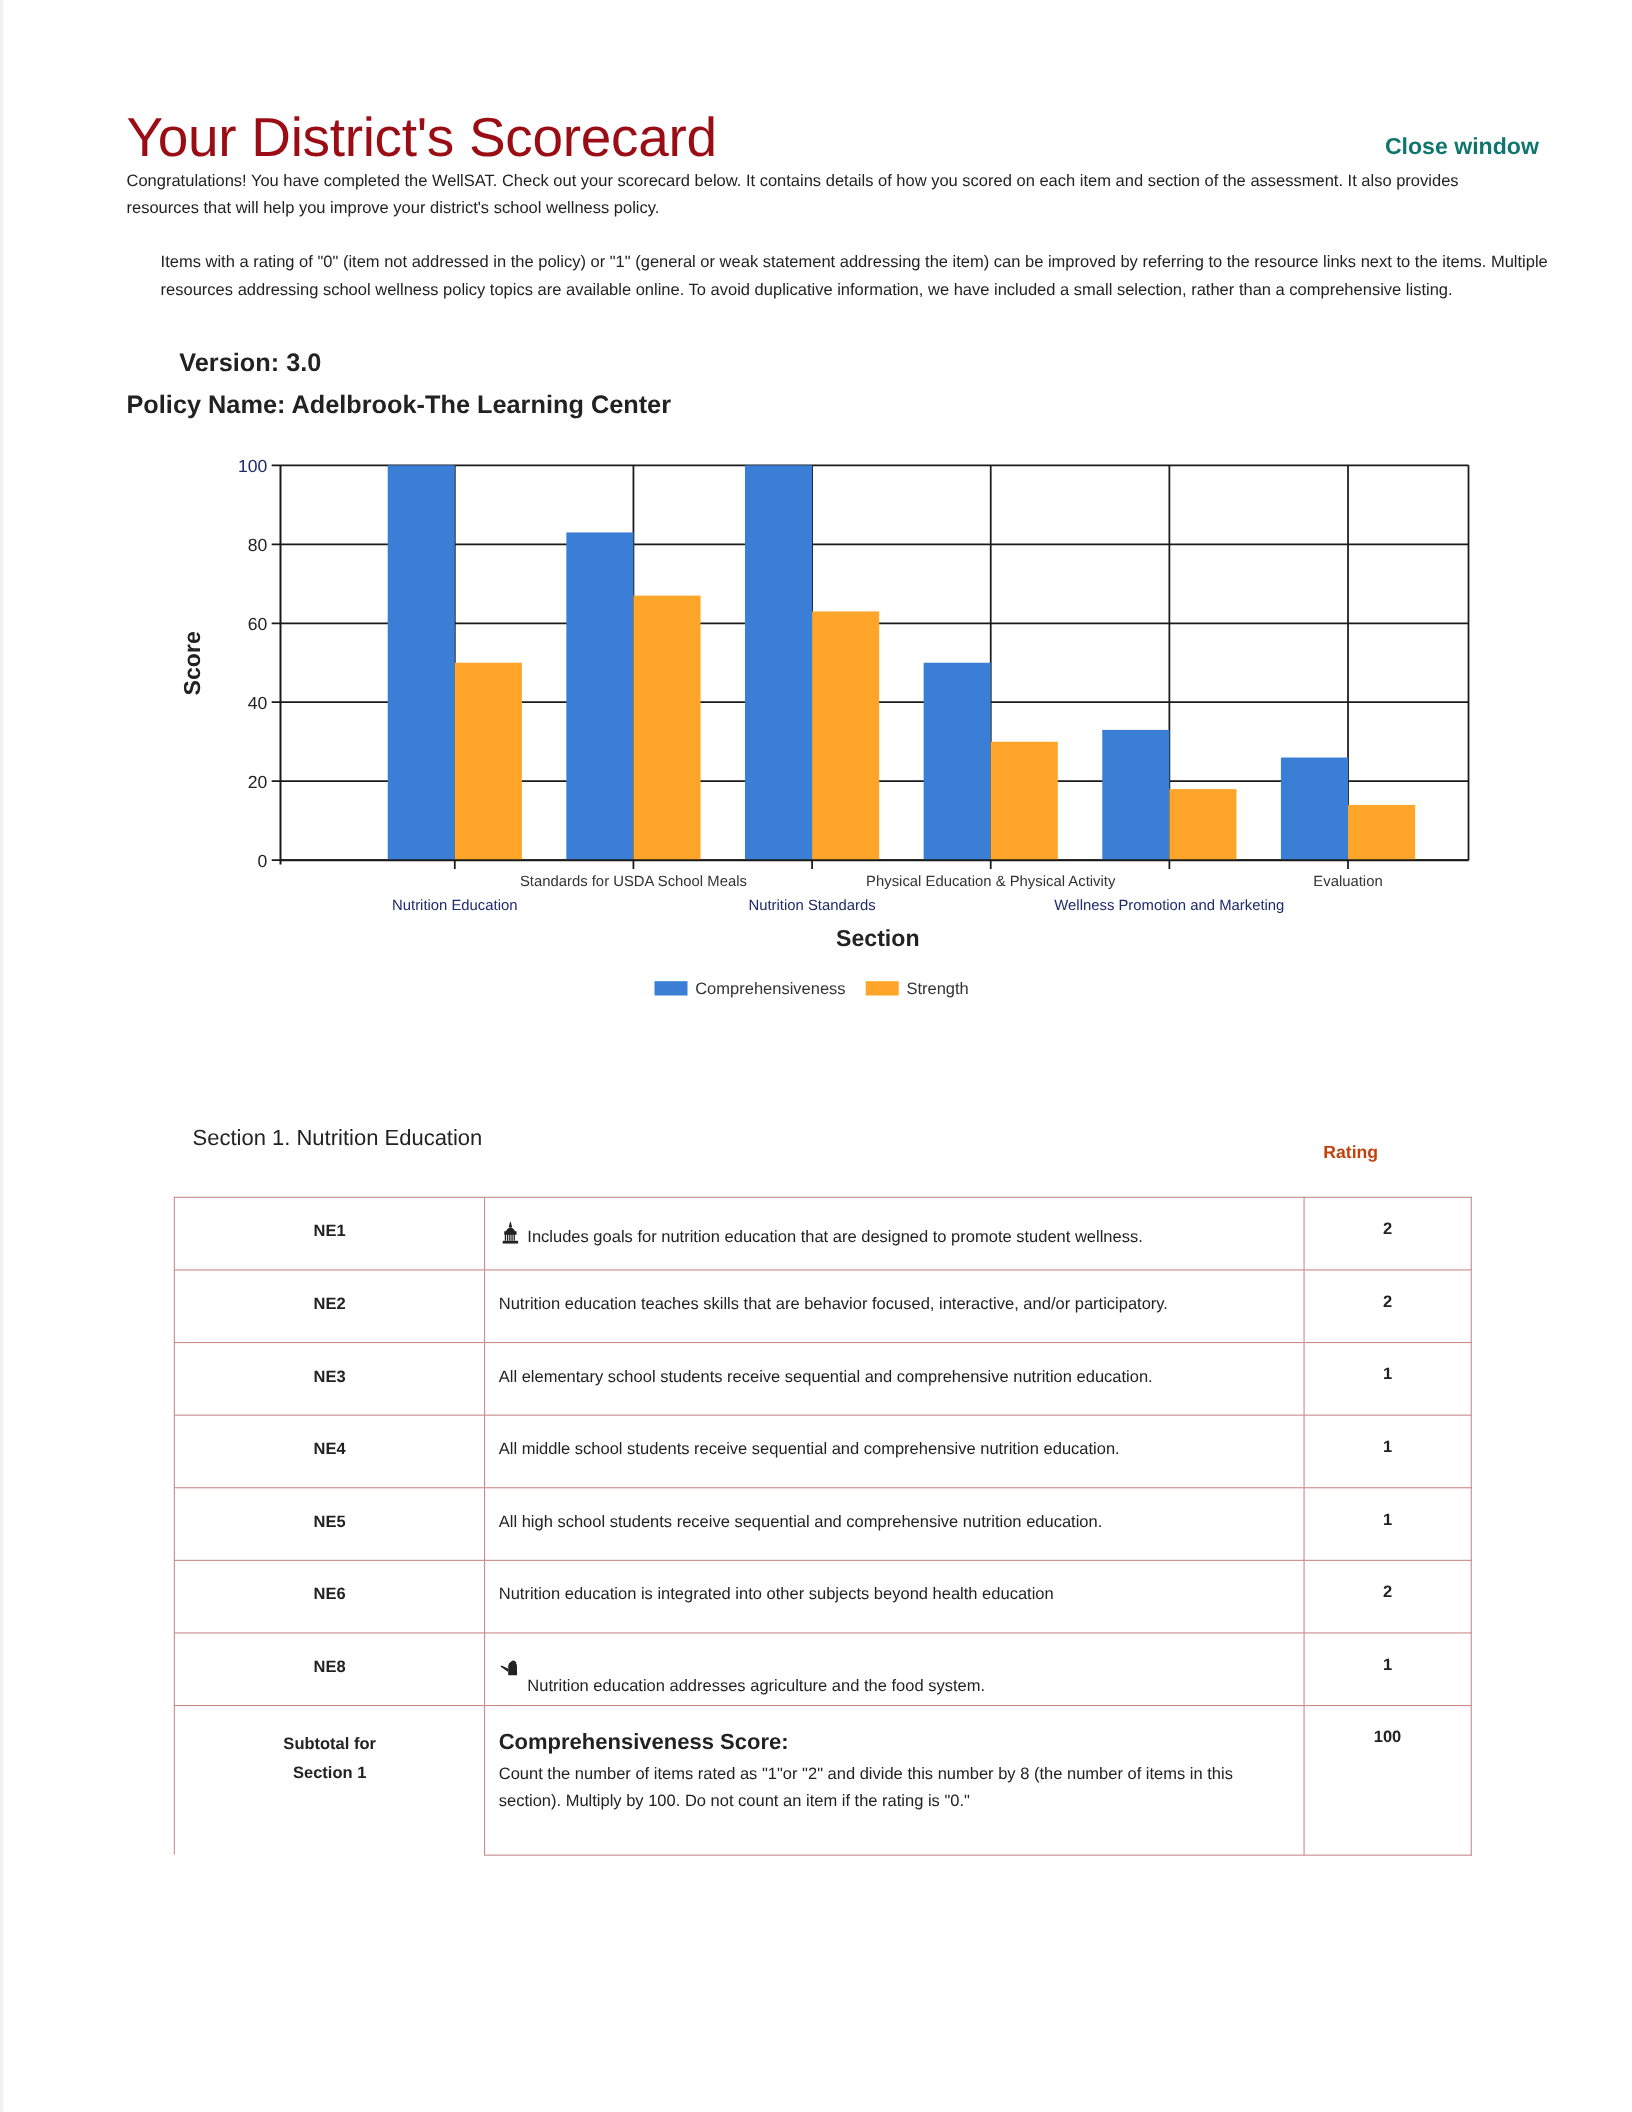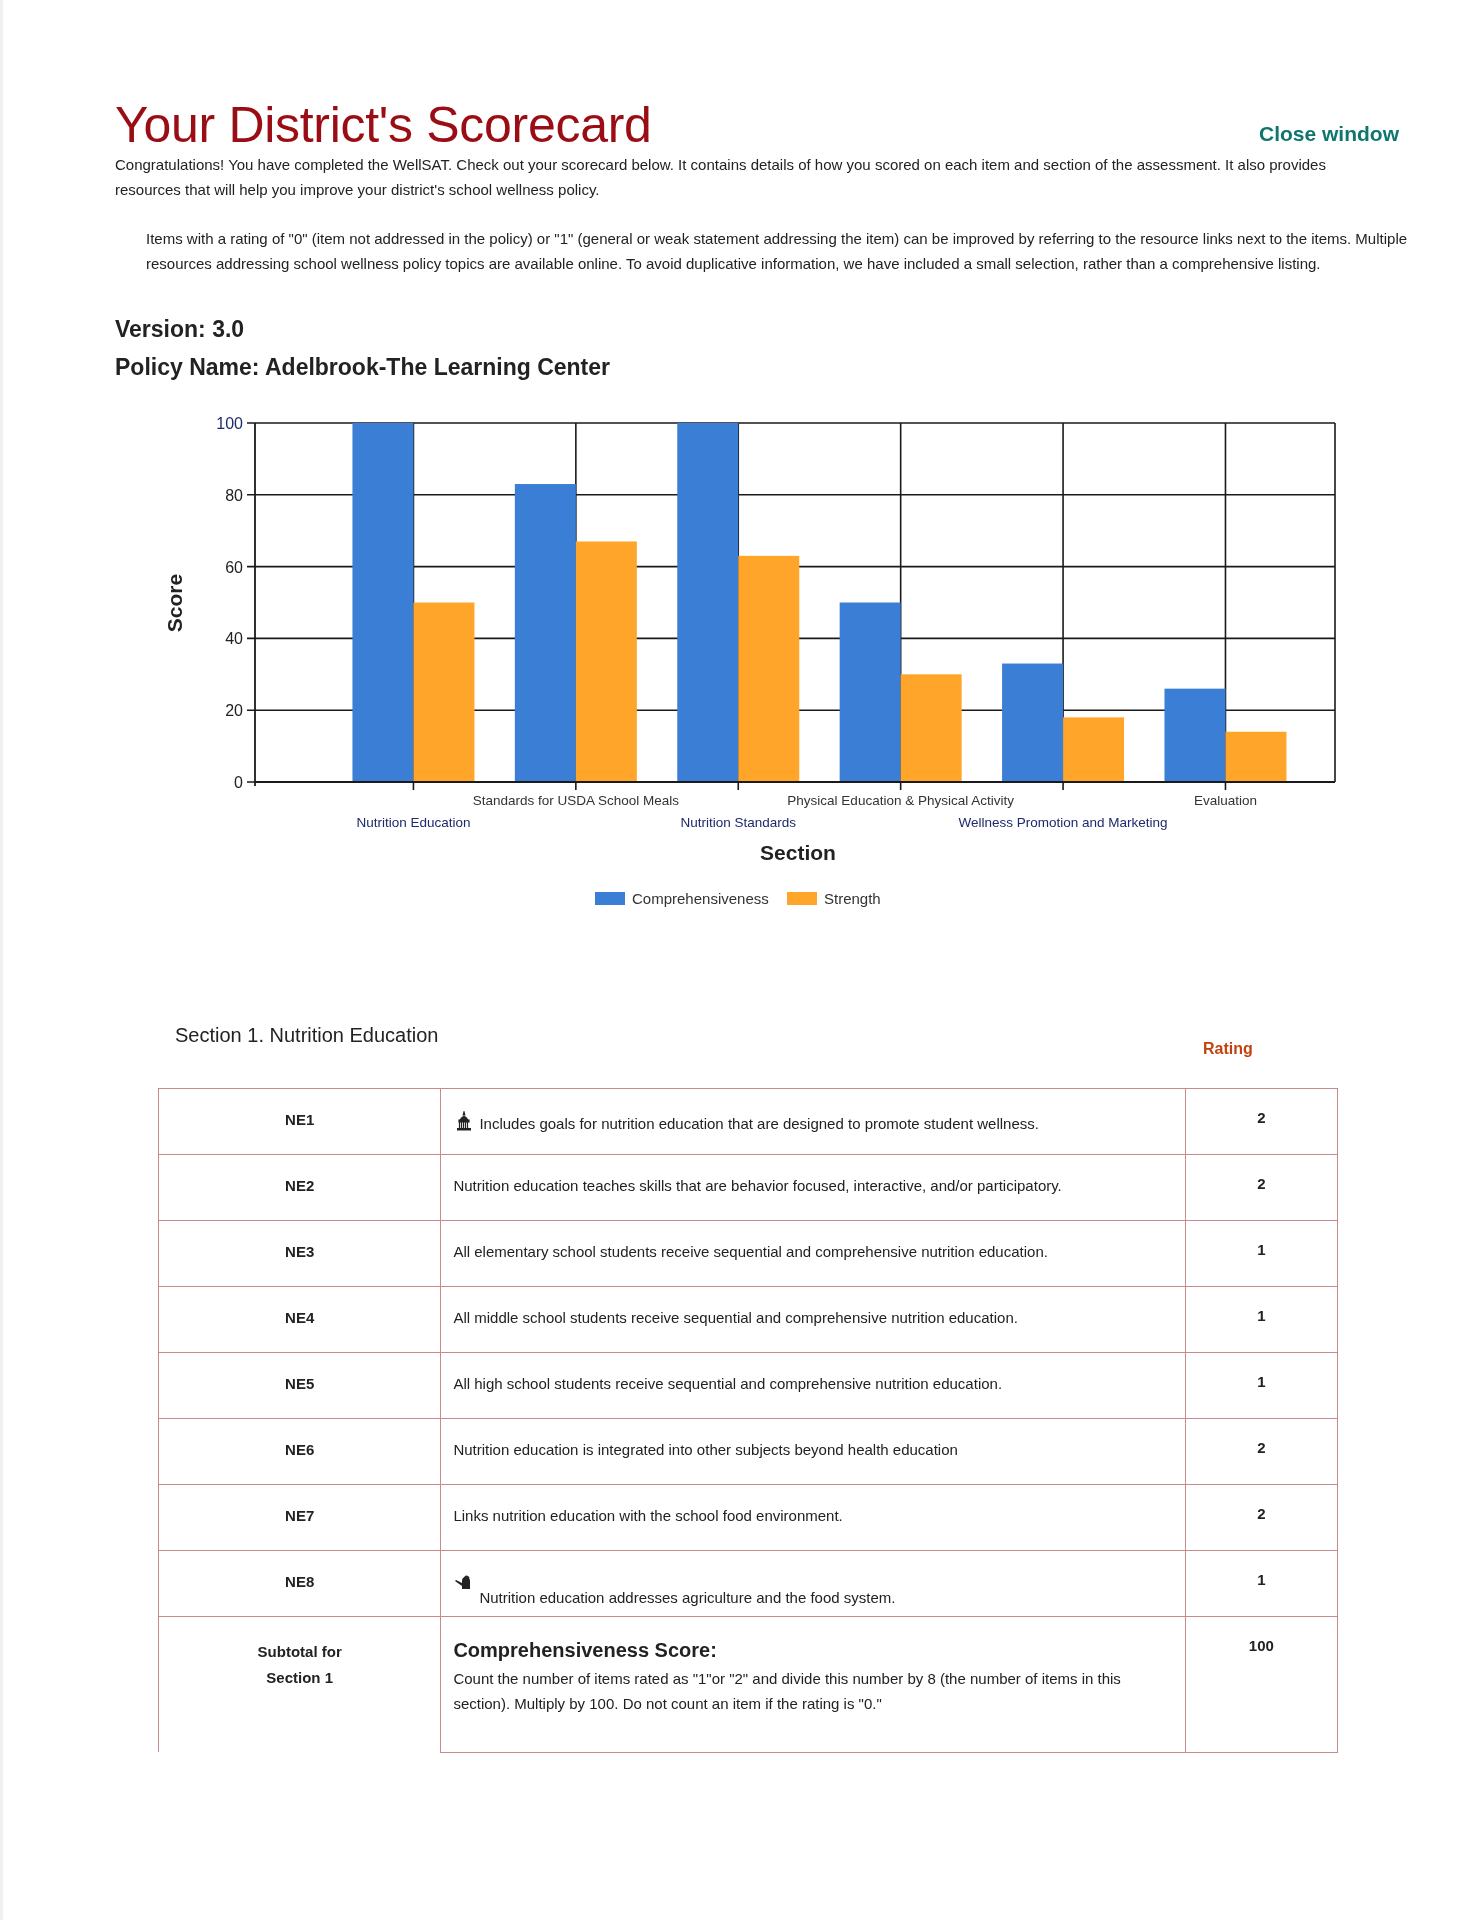--- a/index.html
+++ b/index.html
@@ -5,21 +5,21 @@
   html, body { margin: 0; padding: 0; background: #ffffff; }
   body { width: 1484px; height: 1920px; position: relative; overflow: hidden;
          font-family: "Liberation Sans", sans-serif; color: #222; }
   .left-edge { position: absolute; left: 0; top: 0; width: 3px; height: 1920px; background: #f0f0f0; }
   .title { position: absolute; left: 115px; top: 96px; font-size: 50px; color: #9b0d14; font-weight: normal; margin: 0; letter-spacing: -0.3px; }
   .close-link { position: absolute; left: 1259px; top: 122px; font-size: 21px; font-weight: bold; color: #0f766e; cursor: pointer; }
   .intro { position: absolute; left: 115px; width: 1265px; font-size: 15px; line-height: 25px; color: #222; margin: 0; }
   .intro1 { top: 152px; }
   .intro2 { top: 226px; margin-left: 31px; }
   .meta { position: absolute; left: 115px; font-size: 23px; font-weight: bold; color: #222; margin: 0; }
-  .meta-version { top: 316px; }
+  .meta-version { top: 316px; margin-left: 48px; }
   .meta-policy { top: 354px; }
 
   .chart-wrap { position: absolute; left: 150px; top: 405px; width: 1200px; height: 520px; }
   .chart-wrap svg { position: absolute; left: 0; top: 0; overflow: visible; }
 
   .section-title { position: absolute; left: 175px; top: 1024px; font-size: 20px; font-weight: normal; color: #222; margin: 0; }
   .rating-header { position: absolute; left: 1203px; top: 1040px; font-size: 16px; font-weight: bold; color: #c2410c; }
 
   table.items { position: absolute; left: 158px; top: 1088px; width: 1180px; border-collapse: collapse; table-layout: fixed; padding-left: 36px; }
   table.items td { border: 1.5px solid #c98a8a; vertical-align: top; font-size: 15px; color: #222; }
@@ -136,25 +136,20 @@
       <td class="code">NE5</td>
       <td class="desc"><span>All high school students receive sequential and comprehensive nutrition education.</span></td>
       <td class="rating">1</td>
     </tr>
     <tr class="item-row">
       <td class="code">NE6</td>
       <td class="desc"><span>Nutrition education is integrated into other subjects beyond health education</span></td>
       <td class="rating">2</td>
     </tr>
     <tr class="item-row">
-      <td class="code">NE7</td>
-      <td class="desc"><span>Links nutrition education with the school food environment.</span></td>
-      <td class="rating">2</td>
-    </tr>
-    <tr class="item-row">
       <td class="code">NE8</td>
       <td class="desc">
         <span class="desc-icon desc-icon-raised">
           <svg width="22" height="22" viewBox="0 0 22 22">
               <path d="M9 8 Q9 4 13 4 Q17 4 17 8 L17 16 L9 16 Z" fill="#222"></path>
               <path d="M9 10 L3 7 L2 8 L9 13 Z" fill="#222"></path>
               <path d="M11 6 Q13 1 16 5" stroke="#222" stroke-width="1.5" fill="none"></path>
             </svg>
         </span><span>Nutrition education addresses agriculture and the food system.</span>
       </td>

